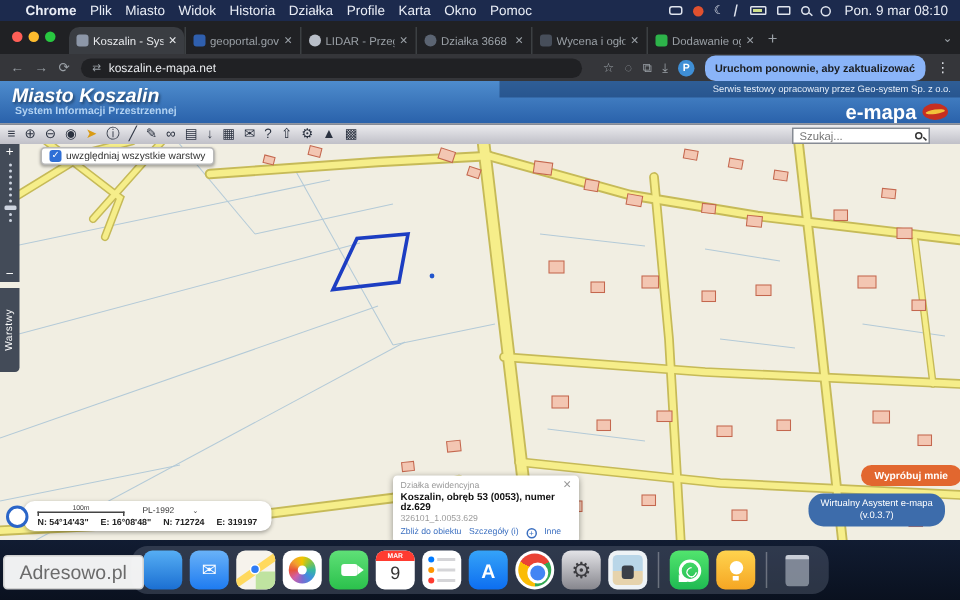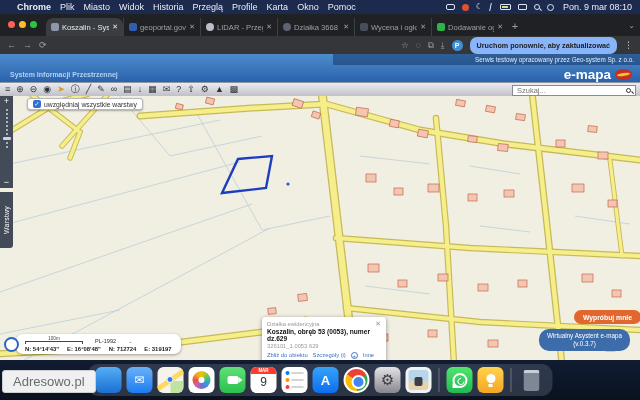--- a/index.html
+++ b/index.html
@@ -68,21 +68,21 @@
   .brandlogo { width:17px; height:11px; border-radius:50%; background:#c62f20; position:relative; overflow:hidden; }
   .brandlogo::after { content:""; position:absolute; left:2px; top:4px; width:13px; height:3px;
     background:#f2c23a; border-radius:50%; transform:rotate(-8deg); }
 
   
   .maptoolbar { position:absolute; top:82px; left:0; right:0; height:14px;
     background:linear-gradient(#ececef,#c0c0c8); border-top:1px solid #8f96a3; display:flex;
     align-items:center; gap:6px; padding:0 5px; font-size:9px; color:#2b3240; }
   .tbi { line-height:1; }
   .tbi.pointer { color:#d99b16; }
-  .searchbox { position:absolute; right:4px; top:1.5px; width:124px; height:11px; background:#fff;
+  .searchbox { position:absolute; right:20px; top:1.5px; width:92px; height:11px; background:#fff;
     border:1px solid #868b94; display:flex; align-items:center; padding:0 4px; gap:3px; }
   .searchbox input { border:none; outline:none; flex:1; font-size:7.5px; color:#555;
     background:transparent; font-family:inherit; min-width:0; }
   .mag { width:5px; height:5px; border:1.2px solid #333; border-radius:50%; position:relative; flex:none; }
   .mag::after { content:""; position:absolute; left:3.5px; top:3.5px; width:3px; height:1.2px;
     background:#333; transform:rotate(45deg); }
 
   
   .maparea { position:absolute; top:96px; left:0; right:0; height:264px; background:#f1eee2; overflow:hidden; }
   .maparea svg { position:absolute; inset:0; }
@@ -198,21 +198,21 @@
 </head>
 <body>
 
 <div class="menubar">
   <span class="apple"></span>
   <span class="app">Chrome</span>
   <span class="mitem">Plik</span>
   <span class="mitem">Miasto</span>
   <span class="mitem">Widok</span>
   <span class="mitem">Historia</span>
-  <span class="mitem">Przeglą</span>
+  <span class="mitem">Działka</span>
   <span class="mitem">Profile</span>
   <span class="mitem">Karta</span>
   <span class="mitem">Okno</span>
   <span class="mitem">Pomoc</span>
   <span class="sp"></span>
   <span class="mstatus">
     <span class="ic-cast"></span>
     <span class="ic-red"></span>
     <span class="ic-moon">☾</span>
     <span class="ic-bt"></span>
@@ -261,32 +261,37 @@
     <span class="tx">✕</span>
   </div>
   <div class="newtab">+</div>
   <div class="tabchev">⌄</div>
 </div>
 
 <div class="addressbar">
   <span class="navic">←</span>
   <span class="navic">→</span>
   <span class="navic">⟳</span>
+  <div class="urlpill">
+    <span class="urlic">⇄</span>
+    <span>koszalin.e-mapa.net</span>
+  </div>
   <span class="sp" style="flex:1"></span>
   <span class="abic">☆</span>
   <span class="abic">◌</span>
   <span class="abic">⧉</span>
   <span class="abic">⤓</span>
   <span class="avatar">P</span>
   <span class="updatechip">Uruchom ponownie, aby zaktualizować</span>
   <span class="kebab">⋮</span>
 </div>
 
 <div class="siteheader">
   <div class="h-note">Serwis testowy opracowany przez Geo-system Sp. z o.o.</div>
+  <div class="h-title">Miasto Koszalin</div>
   <div class="h-sub">System Informacji Przestrzennej</div>
   <div class="brand">
     <span>e-mapa</span>
     <span class="brandlogo"></span>
   </div>
 </div>
 
 <div class="maptoolbar">
   <span class="tbi">≡</span>
   <span class="tbi">⊕</span>

